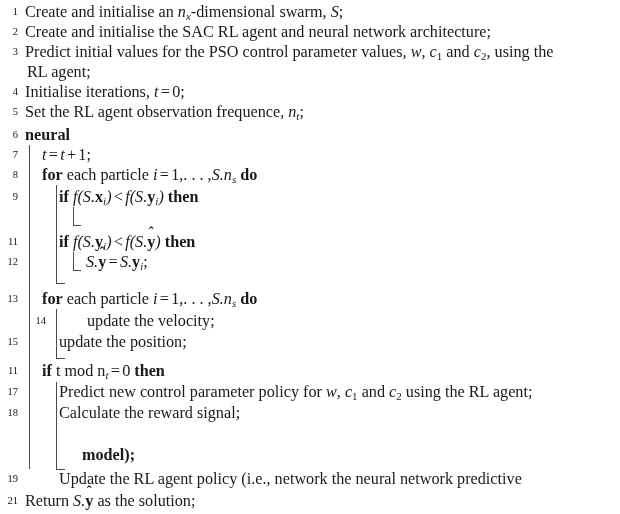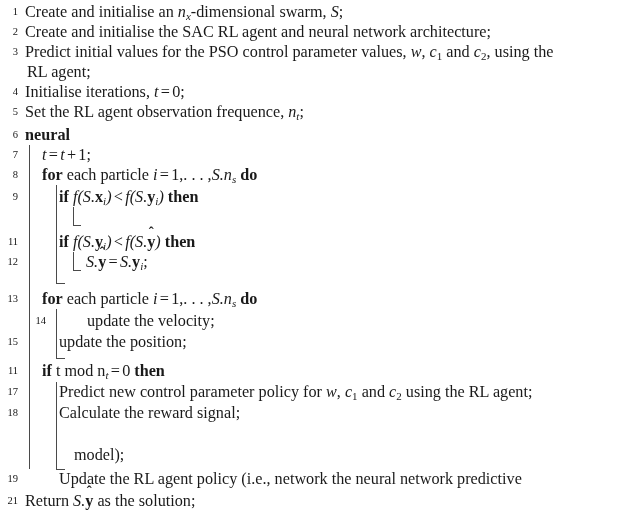--- a/index.html
+++ b/index.html
@@ -214,21 +214,21 @@
   <div class="ln" style="top:403px;">
     <span class="num">18</span>
     <span class="txt i2">Calculate the reward signal;</span>
   </div>
 
   <div class="ln" style="top:424px;margin-top:45px;">
     <span class="num">19</span>
     <span class="txt i2">Update the RL agent policy (i.e., network the neural network predictive</span>
   </div>
   <div class="ln" style="top:445px;">
-    <span class="cont" style="left:74px;">model);</span>
+    <span class="cont" style="left:82px;font-weight:bold;">model);</span>
   </div>
 
 
   <div class="ln" style="top:491px;">
     <span class="num">21</span>
     <span class="txt i0"><span>Return </span><span class="mi">S.</span><span class="hat"><span class="hmark">ˆ</span><span class="hchar mbf">y</span></span><span> as the solution;</span></span>
   </div>
 
 </div>
 

